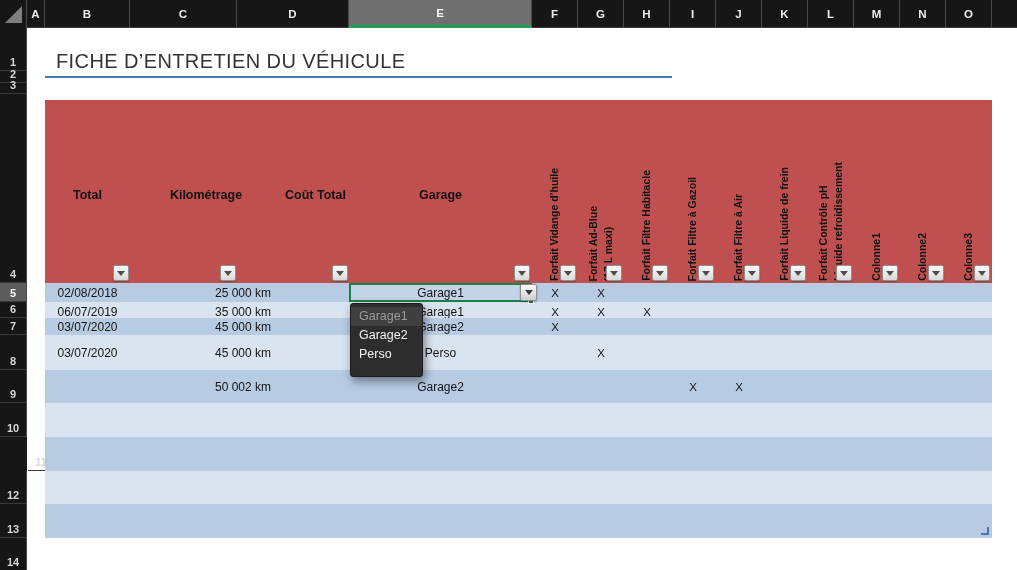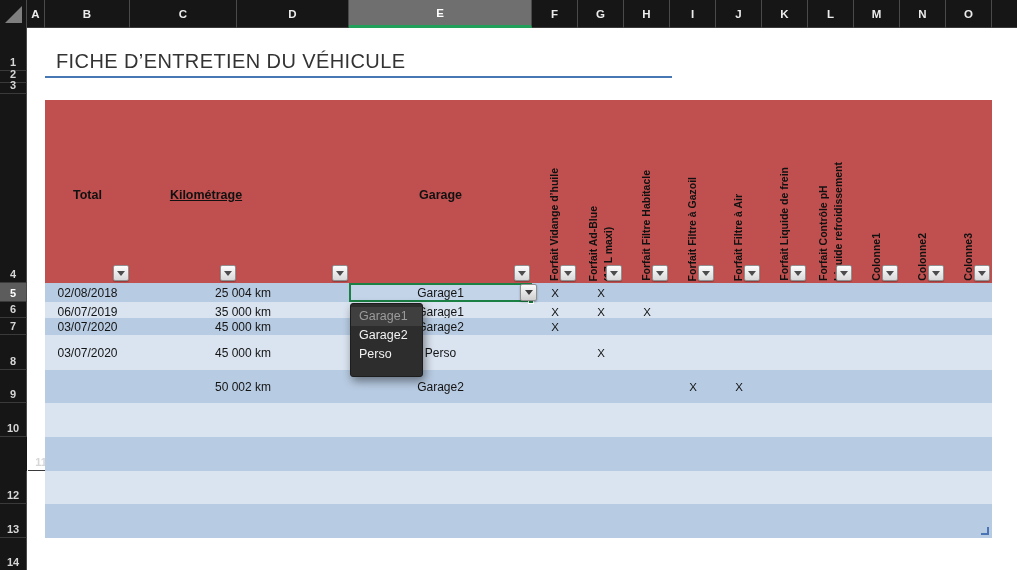--- a/index.html
+++ b/index.html
@@ -108,21 +108,22 @@
     <div class="rowcell" style="top:443px;height:33px;">12</div>
     <div class="rowcell" style="top:476px;height:34px;">13</div>
     <div class="rowcell" style="top:510px;height:32px;border-bottom:none;">14</div>
   </div>
 
   <div class="sheet-title">FICHE D’ENTRETIEN DU VÉHICULE</div>
   <div class="title-rule"></div>
 
   <div class="thead">
     <div class="hlabel" style="left:0;width:85px;">Total</div>
-    <div class="hlabel" style="left:85px;width:152px;text-decoration:underline;">Kilométrage</div>
+    <div class="hlabel" style="left:85px;width:152px;">Kilométrage</div>
+    <div class="hlabel" style="left:192px;width:157px;">Coût Total</div>
     <div class="hlabel" style="left:304px;width:183px;">Garage</div>
 
     <div class="vhead" style="left:502px;">Forfait Vidange d’huile</div>
     <div class="vhead" style="left:541px;">Forfait Ad-Blue
 (17 L maxi)</div>
     <div class="vhead" style="left:594px;">Forfait Filtre Habitacle</div>
     <div class="vhead" style="left:640px;">Forfait Filtre à Gazoil</div>
     <div class="vhead" style="left:686px;">Forfait Filtre à Air</div>
     <div class="vhead" style="left:732px;">Forfait Liquide de frein</div>
     <div class="vhead" style="left:771px;">Forfait Contrôle pH
@@ -170,21 +171,21 @@
     <div class="fbtn" style="left:883px;">
         <div class="tri"></div>
       </div>
     <div class="fbtn" style="left:929px;">
         <div class="tri"></div>
       </div>
   </div>
 
   <div class="trow bg-dark" style="top:283px;height:19px;">
     <span class="cell c-date">02/08/2018</span>
-    <span class="cell c-km">25 004 km</span>
+    <span class="cell c-km">25 000 km</span>
     <span class="cell c-x" style="left:487px;">X</span>
     <span class="cell c-x" style="left:533px;">X</span>
   </div>
   <div class="trow bg-light" style="top:302px;height:20px;">
     <span class="cell c-date">06/07/2019</span>
     <span class="cell c-km">35 000 km</span>
     <span class="cell c-garage">Garage1</span>
     <span class="cell c-x" style="left:487px;">X</span>
     <span class="cell c-x" style="left:533px;">X</span>
     <span class="cell c-x" style="left:579px;">X</span>

